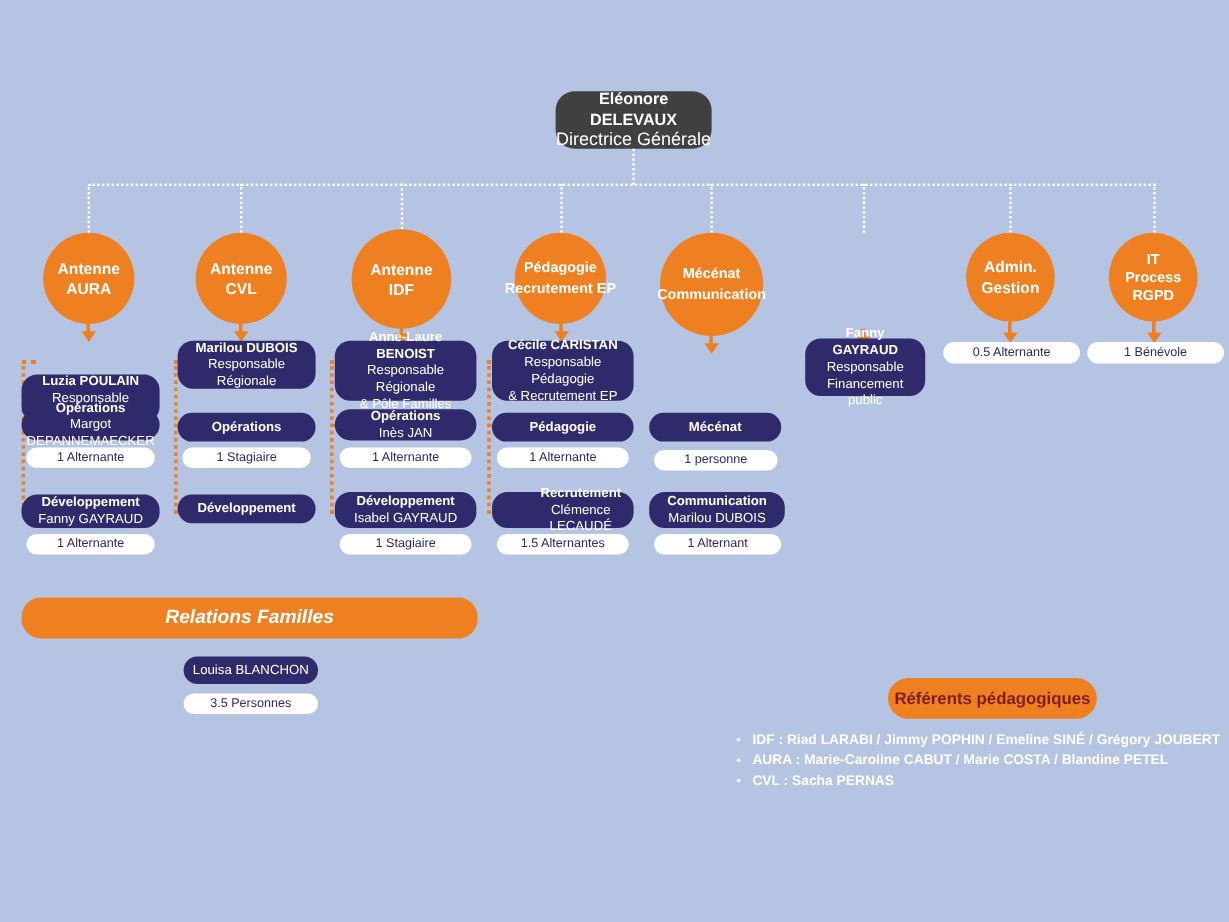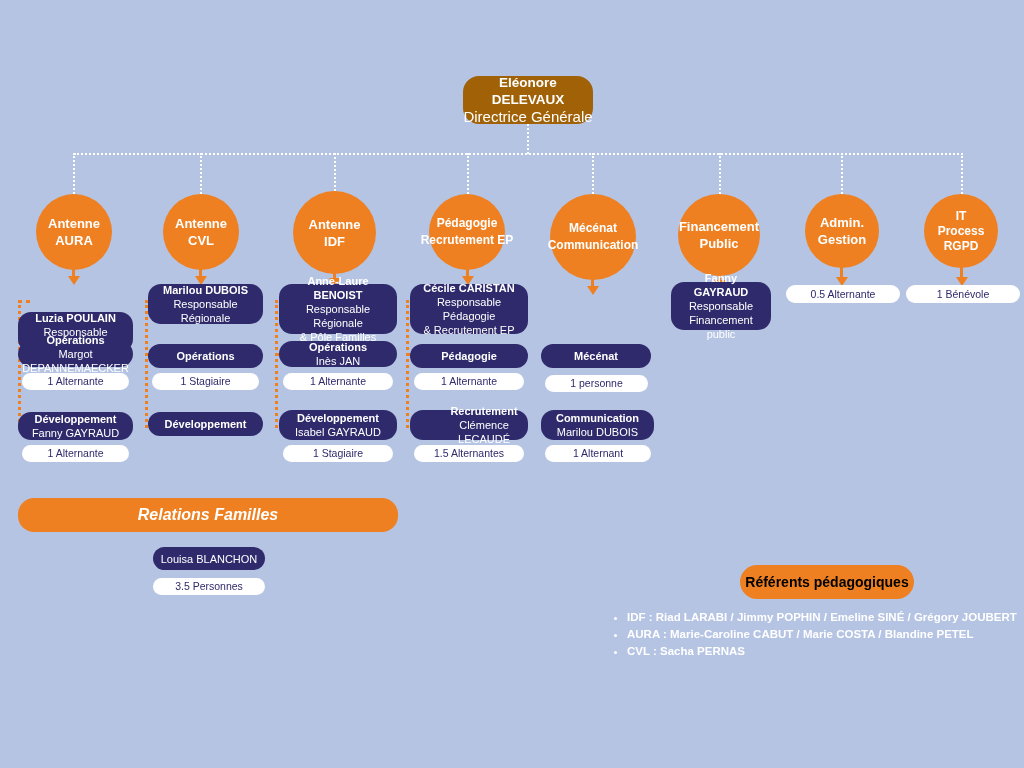--- a/index.html
+++ b/index.html
@@ -14,21 +14,21 @@
     overflow: hidden;
   }
   #stage {
     position: relative;
     width: 1024px;
     height: 768px;
   }
 
   .pill-orange {
     position: absolute;
-    background: #a16207;
+    background: #404040;
     color: #ffffff;
     border-radius: 16px;
     display: flex;
     flex-direction: column;
     align-items: center;
     justify-content: center;
     text-align: center;
     box-sizing: border-box;
   }
   .root-name { font-weight: bold; font-size: 13.5px; line-height: 17px; }
@@ -126,21 +126,21 @@
     align-items: center;
     justify-content: center;
     font-weight: bold;
     font-style: italic;
     font-size: 16px;
     box-sizing: border-box;
   }
   .banner-ref {
     position: absolute;
     background: #ee8021;
-    color: #000000;
+    color: #7f1d1d;
     border-radius: 17px;
     display: flex;
     align-items: center;
     justify-content: center;
     font-weight: bold;
     font-style: normal;
     font-size: 14px;
     box-sizing: border-box;
   }
   .ref-list {
@@ -199,24 +199,20 @@
   <div class="circle" style="left:429px; top:194px; width:76px; height:76px; font-size:12px;">
     <span>Pédagogie</span>
     <span>Recrutement EP</span>
   </div>
 
   <div class="circle" style="left:550px; top:194px; width:86px; height:86px; font-size:12px;">
     <span>Mécénat</span>
     <span>Communication</span>
   </div>
 
-  <div class="circle" style="left:678px; top:194px; width:82px; height:82px;">
-    <span>Financement</span>
-    <span>Public</span>
-  </div>
 
   <div class="circle" style="left:805px; top:194px; width:74px; height:74px;">
     <span>Admin.</span>
     <span>Gestion</span>
   </div>
 
   <div class="circle" style="left:924px; top:194px; width:74px; height:74px; font-size:12px; line-height:15px;">
     <span>IT</span>
     <span>Process</span>
     <span>RGPD</span>

